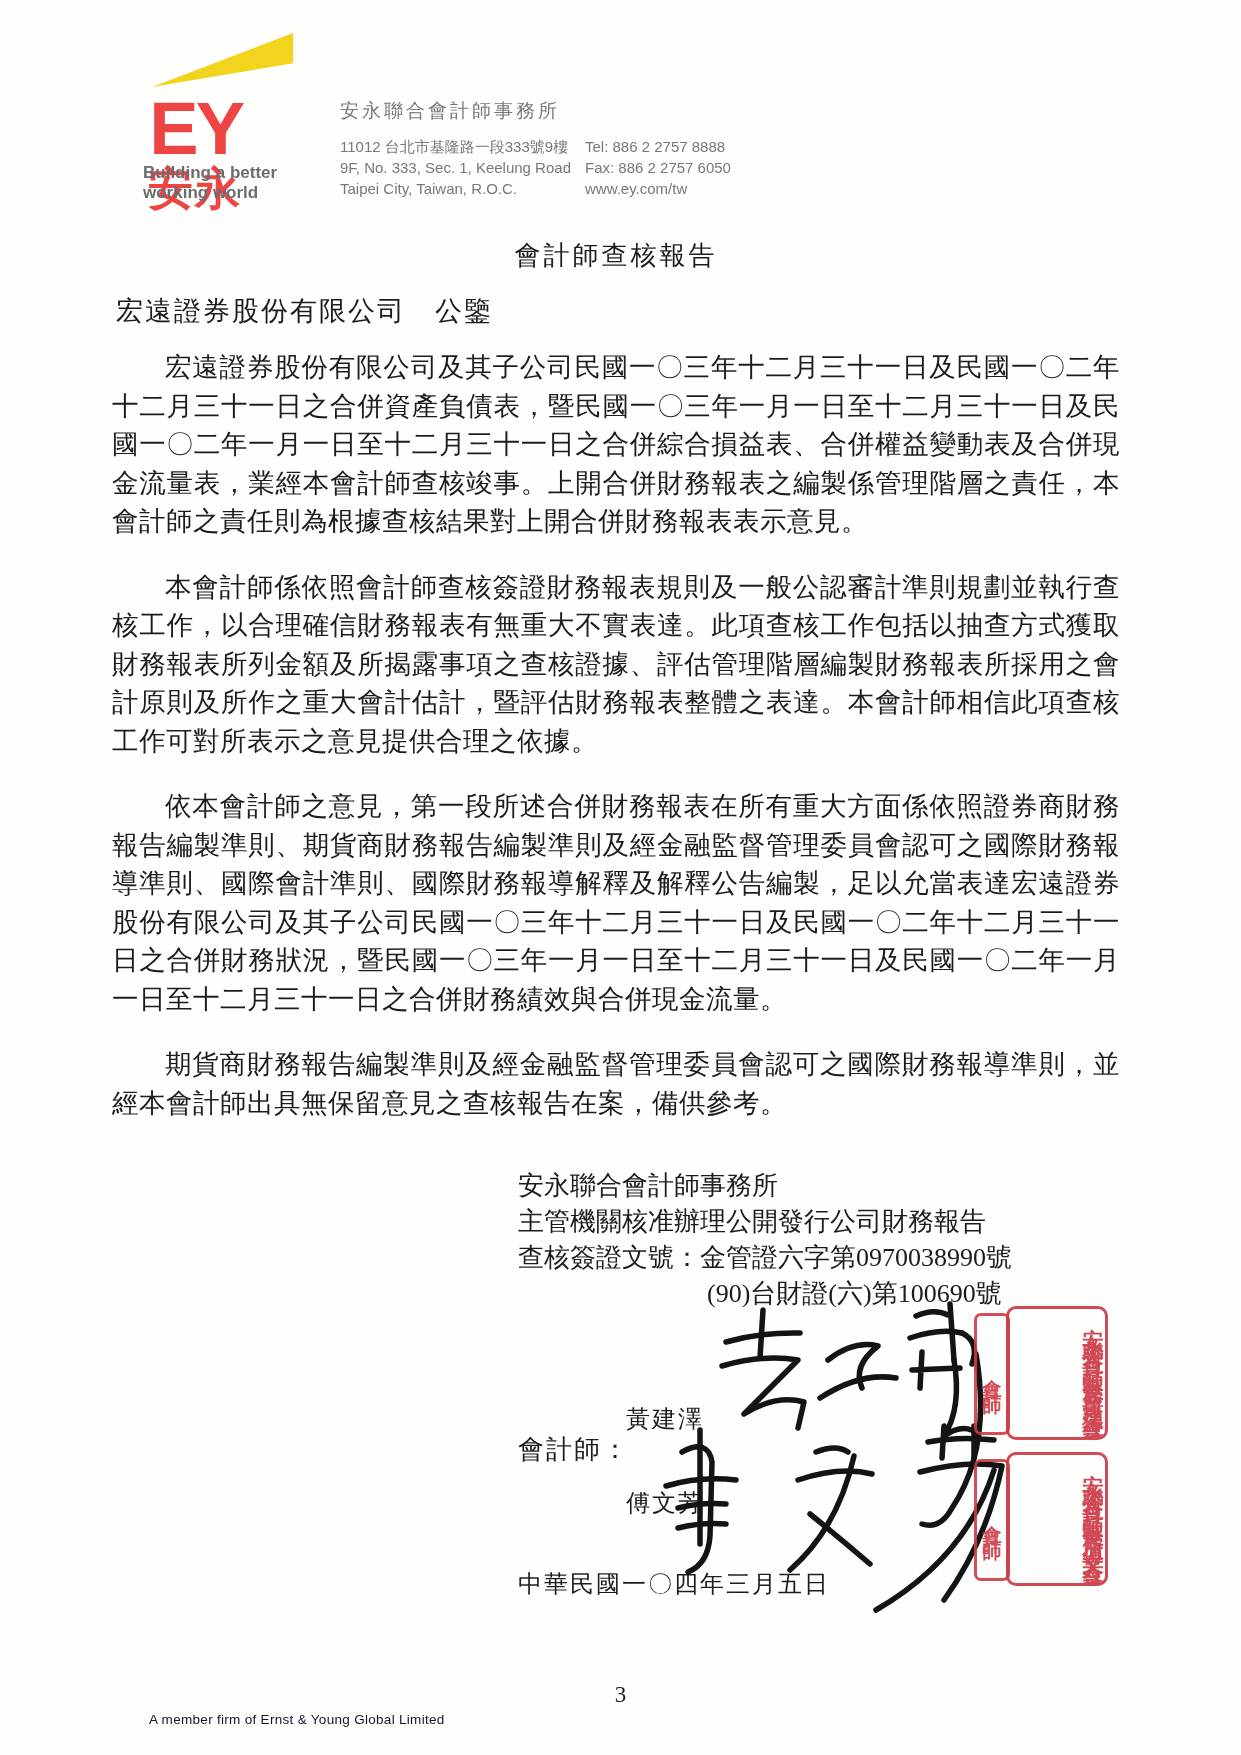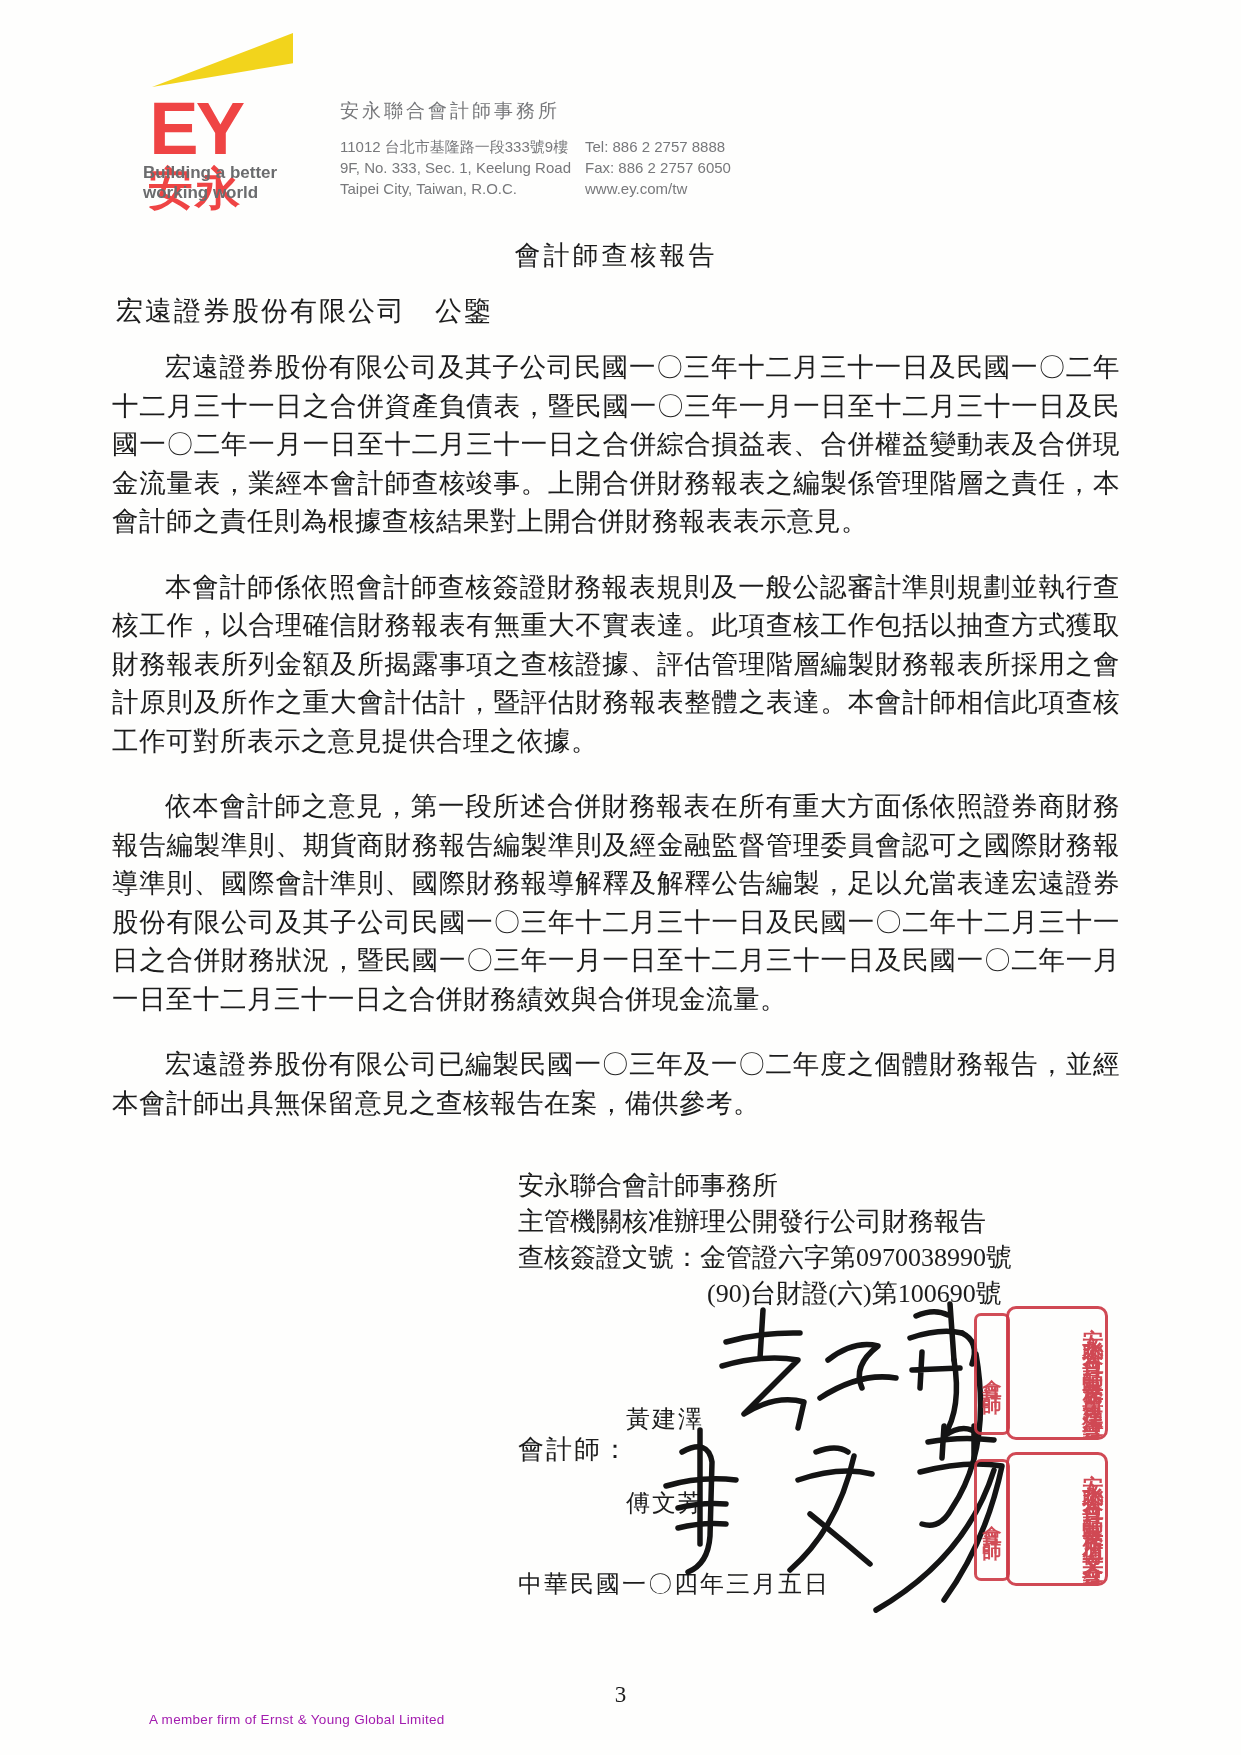--- a/index.html
+++ b/index.html
@@ -88,21 +88,21 @@
     <div>www.ey.com/tw</div>
   </div>
 
   <div class="doc-title">會計師查核報告</div>
   <div class="addressee">宏遠證券股份有限公司　公鑒</div>
 
   <div class="body-text">
     <p>宏遠證券股份有限公司及其子公司民國一〇三年十二月三十一日及民國一〇二年十二月三十一日之合併資產負債表，暨民國一〇三年一月一日至十二月三十一日及民國一〇二年一月一日至十二月三十一日之合併綜合損益表、合併權益變動表及合併現金流量表，業經本會計師查核竣事。上開合併財務報表之編製係管理階層之責任，本會計師之責任則為根據查核結果對上開合併財務報表表示意見。</p>
     <p>本會計師係依照會計師查核簽證財務報表規則及一般公認審計準則規劃並執行查核工作，以合理確信財務報表有無重大不實表達。此項查核工作包括以抽查方式獲取財務報表所列金額及所揭露事項之查核證據、評估管理階層編製財務報表所採用之會計原則及所作之重大會計估計，暨評估財務報表整體之表達。本會計師相信此項查核工作可對所表示之意見提供合理之依據。</p>
     <p>依本會計師之意見，第一段所述合併財務報表在所有重大方面係依照證券商財務報告編製準則、期貨商財務報告編製準則及經金融監督管理委員會認可之國際財務報導準則、國際會計準則、國際財務報導解釋及解釋公告編製，足以允當表達宏遠證券股份有限公司及其子公司民國一〇三年十二月三十一日及民國一〇二年十二月三十一日之合併財務狀況，暨民國一〇三年一月一日至十二月三十一日及民國一〇二年一月一日至十二月三十一日之合併財務績效與合併現金流量。</p>
-    <p>宏遠證券股份有限公司已編製民國一〇三年及一〇二年度之個體財務報告，並經本會計師出具無保留意見之查核報告在案，備供參考。</p>
+    <p>期貨商財務報告編製準則及經金融監督管理委員會認可之國際財務報導準則，並經本會計師出具無保留意見之查核報告在案，備供參考。</p>
   </div>
 
   <div class="signoff">
     <div>安永聯合會計師事務所</div>
     <div>主管機關核准辦理公開發行公司財務報告</div>
     <div>查核簽證文號：金管證六字第0970038990號</div>
     <div class="indent">(90)台財證(六)第100690號</div>
   </div>
 
   <div class="cpa1-label">黃建澤</div>
@@ -148,16 +148,16 @@
   <div class="seal-group" style="left:974px; top:1306px;">
     <div class="seal-strip" style="color:#cd3a46; border-color:#cd3a46;">會計師</div>
     <div class="seal-main" style="color:#cd3a46; border-color:#cd3a46;">安永聯合會計師事務所黃建澤會計師</div>
   </div>
 
   <div class="seal-group" style="left:974px; top:1452px;">
     <div class="seal-strip" style="color:#cd3a46; border-color:#cd3a46;">會計師</div>
     <div class="seal-main" style="color:#cd3a46; border-color:#cd3a46;">安永聯合會計師事務所傅文芳會計師</div>
   </div>
 
-  <div class="footer-member" style="color:#a21caf;">A member firm of Ernst &amp; Young Global Limited</div>
+  <div class="footer-member" style="color:#0f172a;">A member firm of Ernst &amp; Young Global Limited</div>
   <div class="page-number">3</div>
 
 </div>
 
 </body></html>

